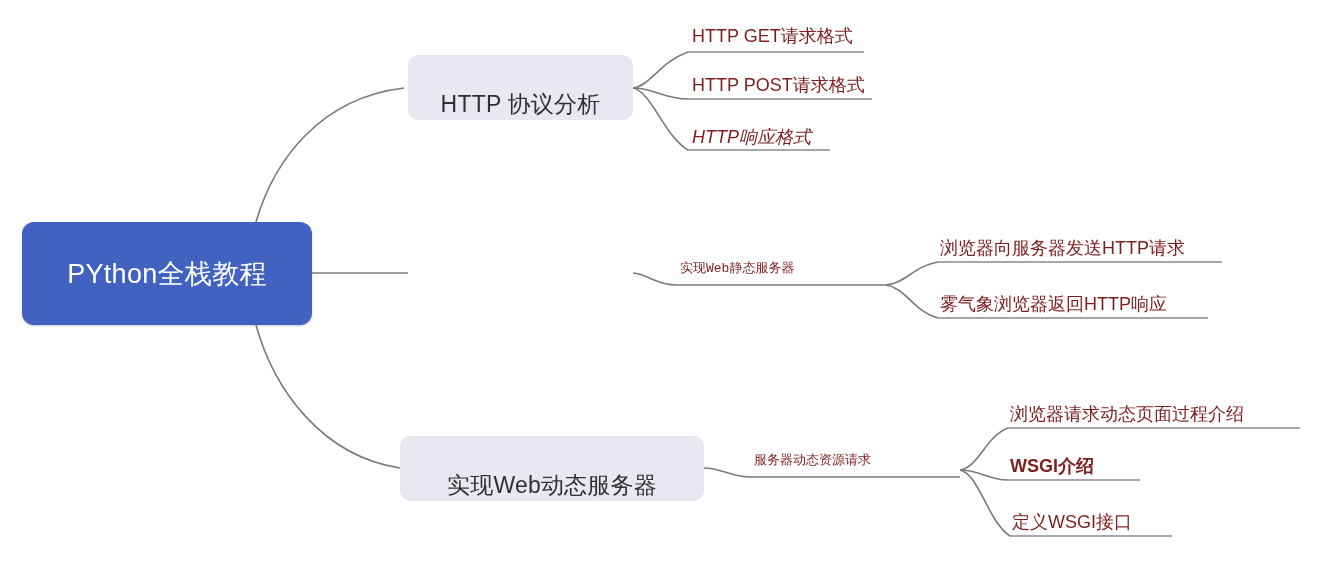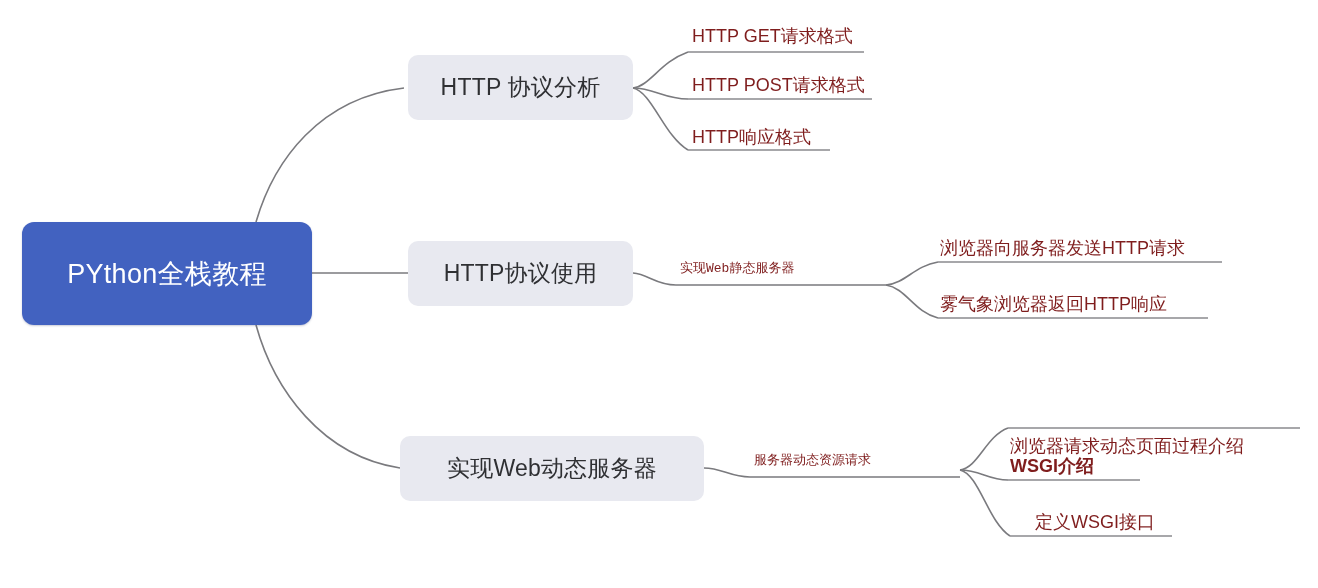--- a/index.html
+++ b/index.html
@@ -55,20 +55,21 @@
     color: #ffffff;
     font-size: 27px;
     letter-spacing: 0.3px;
     white-space: nowrap;
   }
 
   
   .branch-node {
     background: #e8e9f0;
     border-radius: 10px;
+    align-items: flex-end;
   }
   .branch-node .node-label {
     color: #2f3033;
     font-size: 23px;
     letter-spacing: 0.2px;
     white-space: nowrap;
   }
 
   
   .text-label {
@@ -124,30 +125,27 @@
 
   <div class="node root-node" style="left:22px; top:222px; width:290px; height:103px;">
     <span class="node-label">PYthon全栈教程</span>
   </div>
 
   <div class="node branch-node" style="left:408px; top:55px; width:225px; height:65px;">
     <span class="node-label">HTTP 协议分析</span>
   </div>
   <div class="text-label leaf-label" style="left:692px; top:27px;">HTTP GET请求格式</div>
   <div class="text-label leaf-label" style="left:692px; top:76px;">HTTP POST请求格式</div>
-  <div class="text-label leaf-label" style="left:692px; top:128px;">HTTP响应格式</div>
+  <div class="text-label leaf-label" style="left:692px; top:128px;font-style:italic;">HTTP响应格式</div>
 
-  <div class="node branch-node" style="left:408px; top:241px; width:225px; height:65px;">
-    <span class="node-label">HTTP协议使用</span>
-  </div>
   <div class="text-label mid-label" style="left:680px; top:262px;">实现Web静态服务器</div>
   <div class="text-label leaf-label" style="left:940px; top:239px;">浏览器向服务器发送HTTP请求</div>
   <div class="text-label leaf-label" style="left:940px; top:295px;">雾气象浏览器返回HTTP响应</div>
 
   <div class="node branch-node" style="left:400px; top:436px; width:304px; height:65px;">
     <span class="node-label">实现Web动态服务器</span>
   </div>
   <div class="text-label mid-label" style="left:754px; top:454px;">服务器动态资源请求</div>
-  <div class="text-label leaf-label" style="left:1010px; top:405px;margin-top:32px;">浏览器请求动态页面过程介绍</div>
+  <div class="text-label leaf-label" style="left:1010px; top:405px;">浏览器请求动态页面过程介绍</div>
   <div class="text-label leaf-label" style="left:1010px; top:457px;font-weight:bold;">WSGI介绍</div>
-  <div class="text-label leaf-label" style="left:1012px; top:513px;margin-left:23px;">定义WSGI接口</div>
+  <div class="text-label leaf-label" style="left:1012px; top:513px;">定义WSGI接口</div>
 
 </div>
 
 </body></html>

